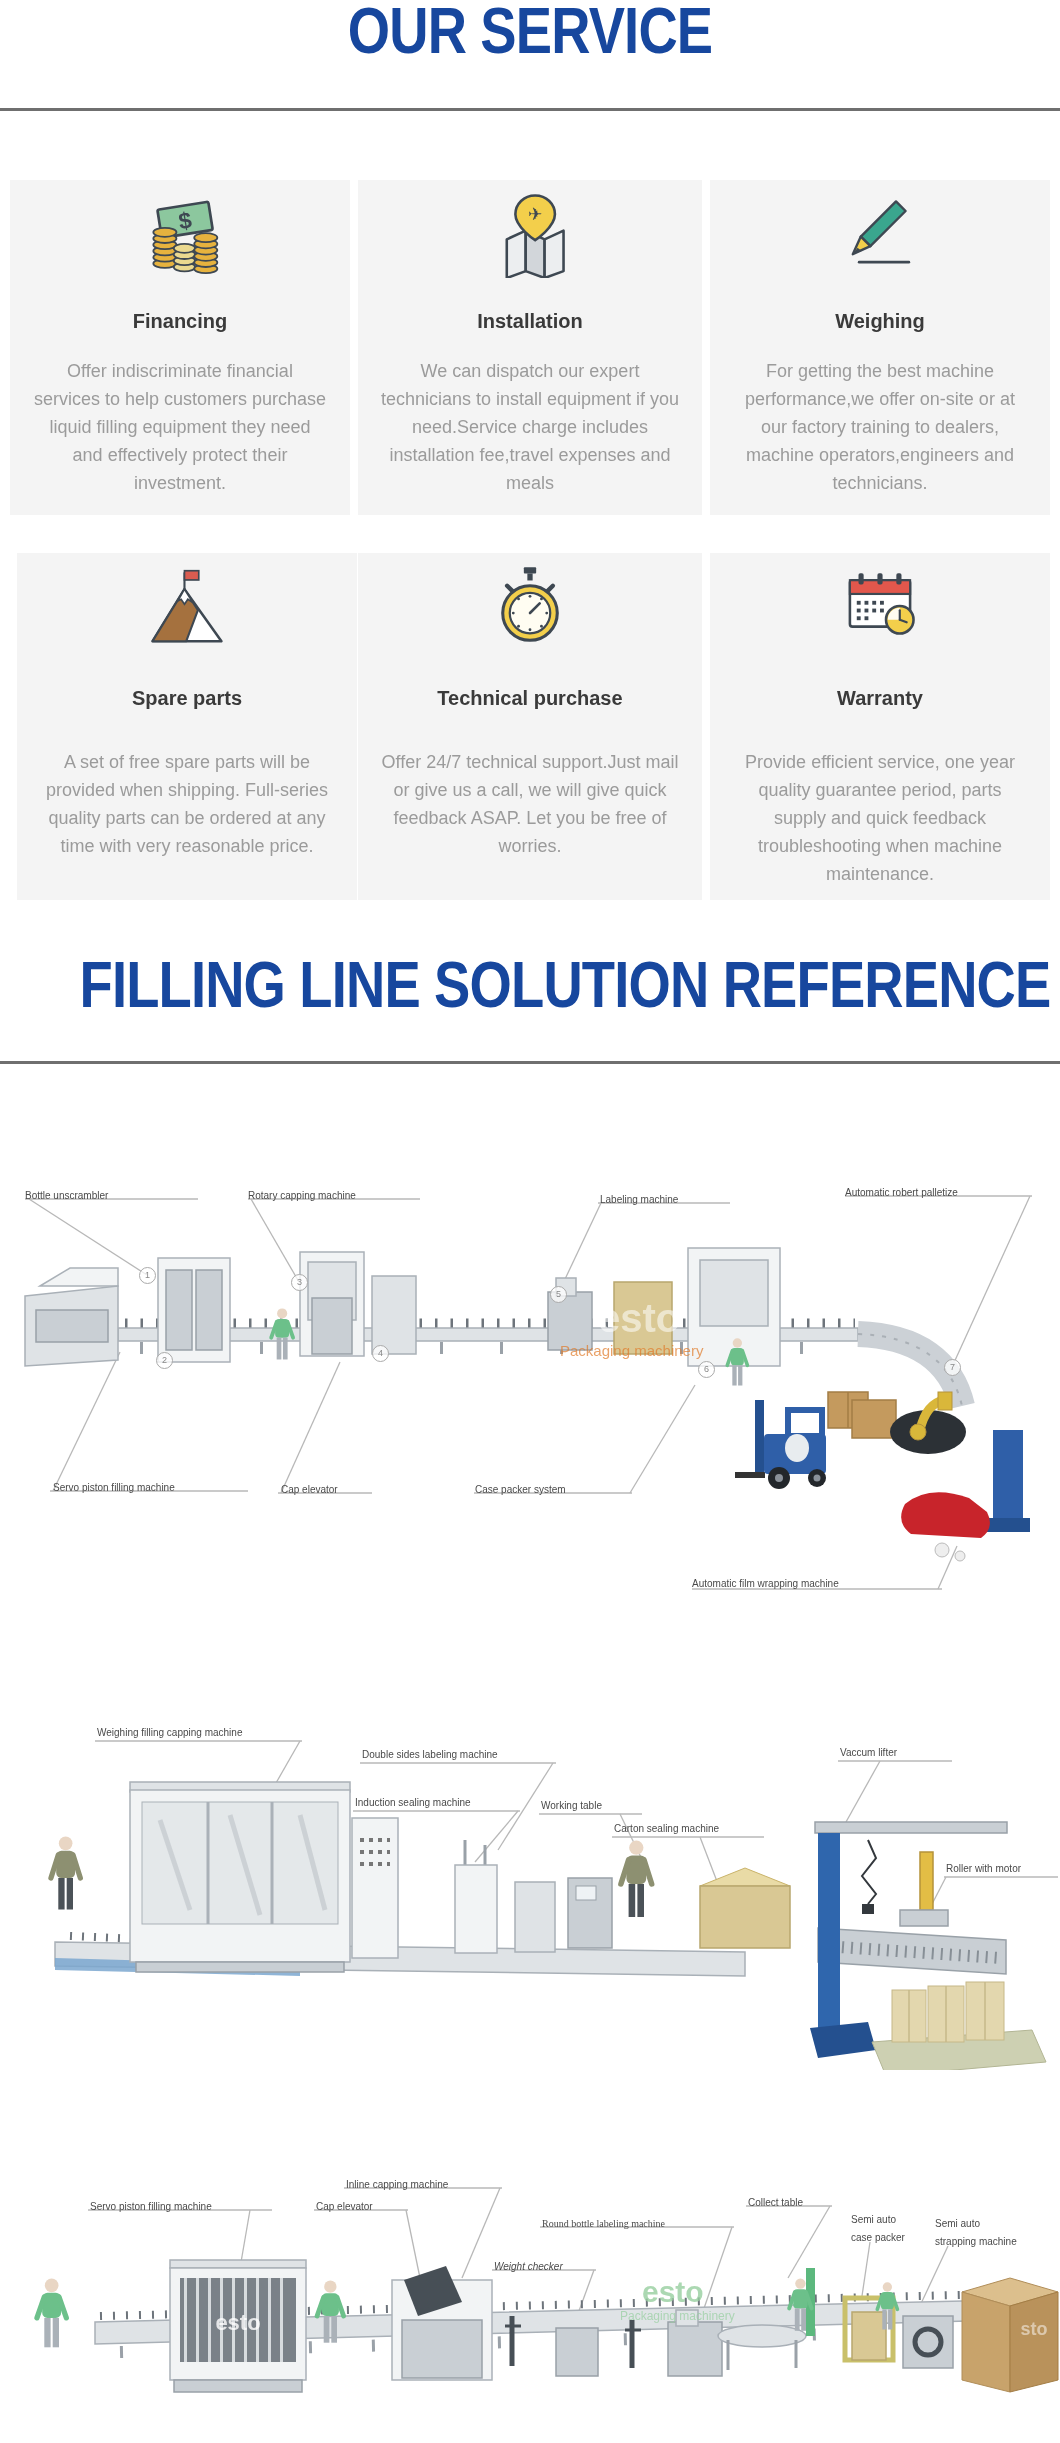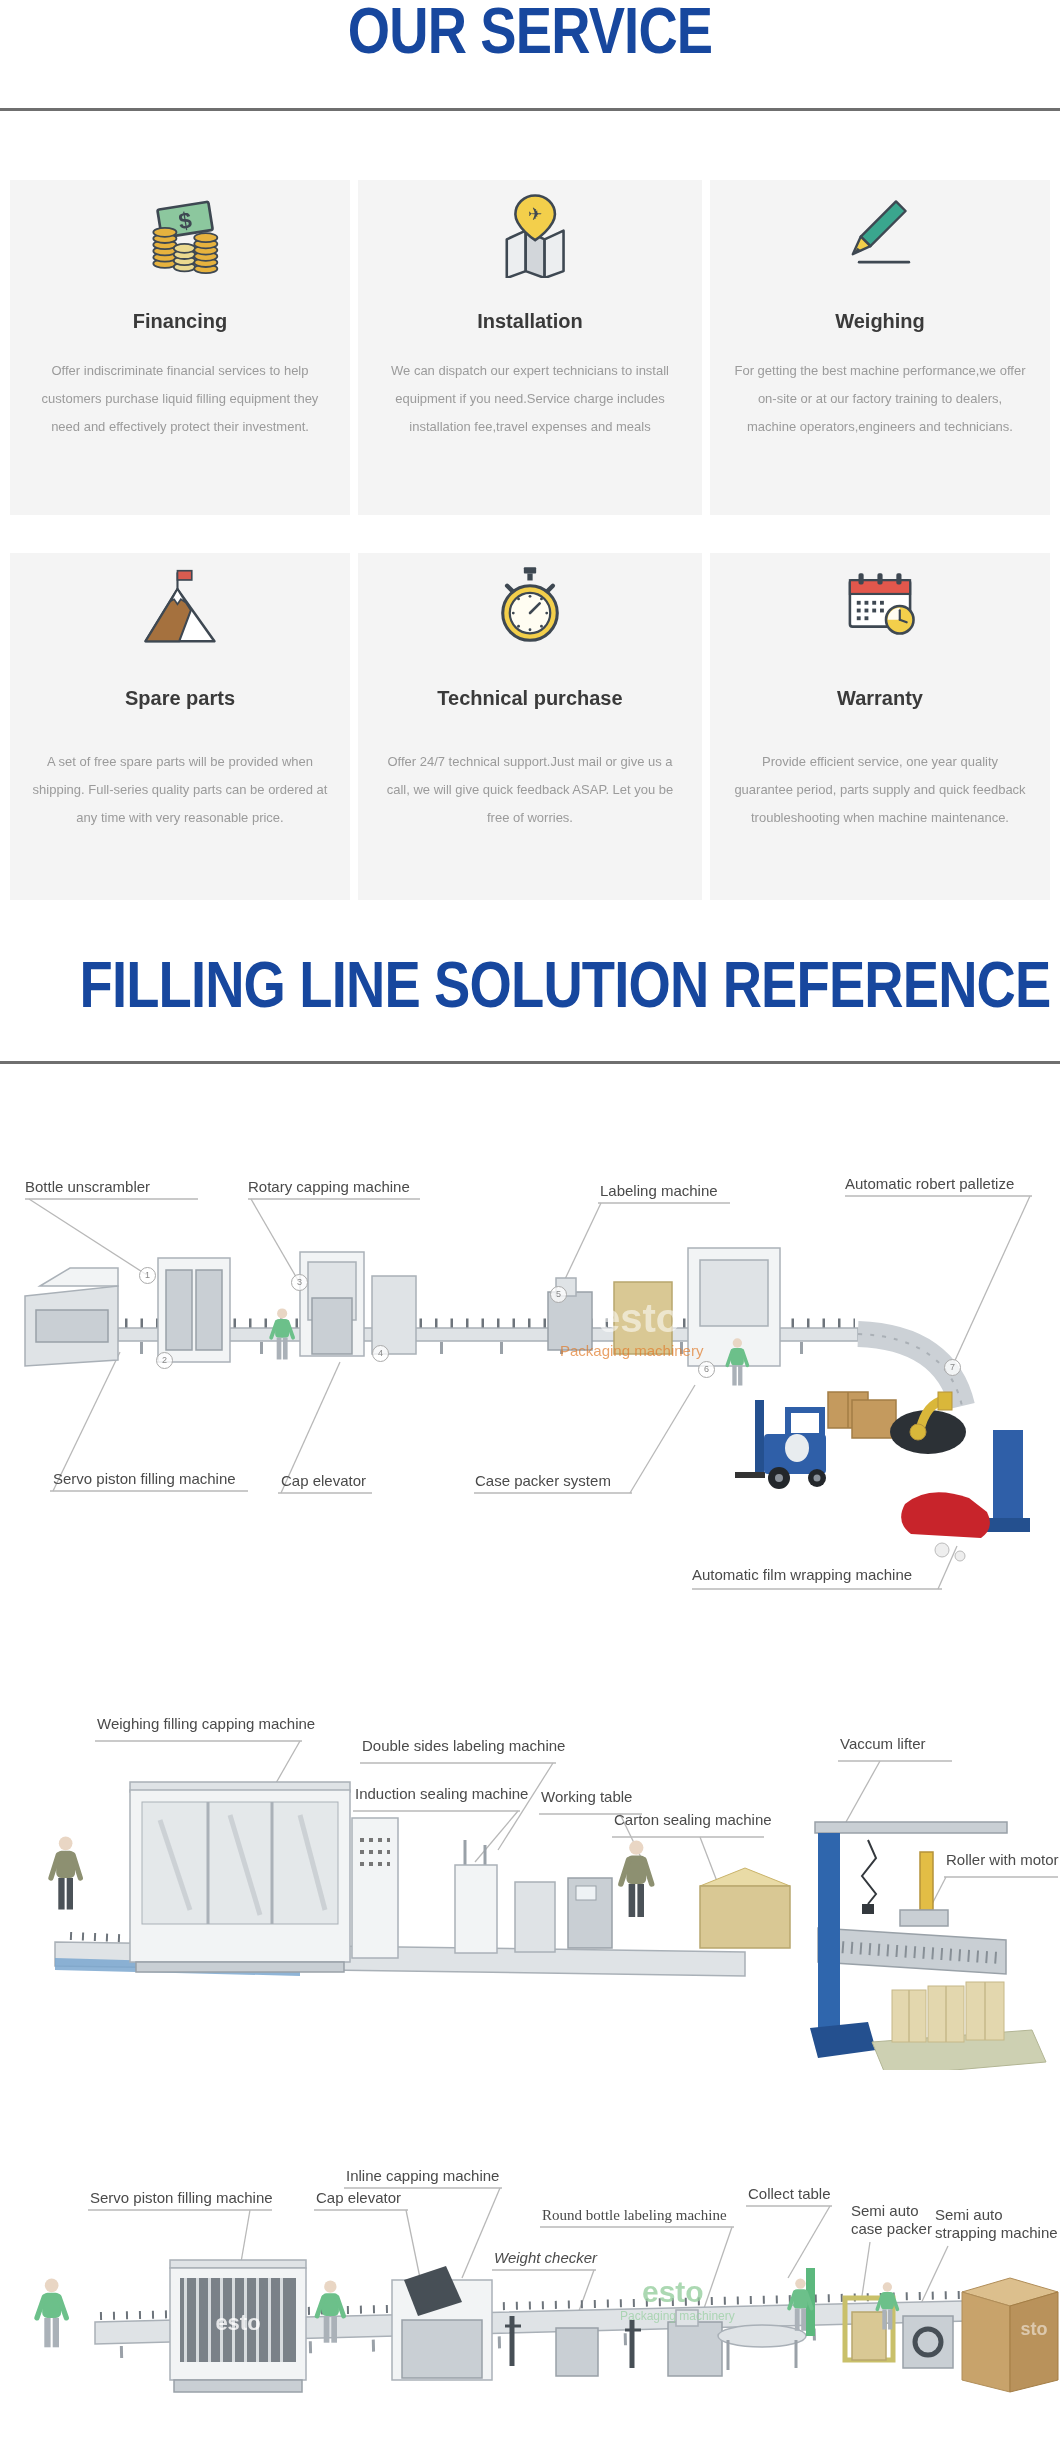--- a/index.html
+++ b/index.html
@@ -13,27 +13,28 @@
     transform:scaleX(.85);transform-origin:center;white-space:nowrap;
   }
   .divider{position:absolute;left:0;width:1060px;height:3px;background:#6f6f6f;}
   .card{position:absolute;background:#f4f4f4;text-align:center;}
   .icon-wrap{height:82px;display:flex;align-items:center;justify-content:center;}
   .row1 .icon-wrap{margin-top:14px;}
   .row2 .icon-wrap{margin-top:12px;}
   .card h3{margin:0;font-size:20px;font-weight:bold;color:#3a3a3a;}
   .row1 h3{margin-top:34px;}
   .row2 h3{margin-top:40px;}
-  .card p{margin:0;padding:0 22px;font-size:13px;line-height:28px;color:#9b9b9b;}
+  .card p{margin:0;padding:0 22px;font-size:18px;line-height:28px;color:#9b9b9b;}
   .row1 p{margin-top:24px;}
   .row2 p{margin-top:38px;}
   .diagram{position:absolute;left:0;width:1060px;}
   .dlabel{
-    position:absolute;font-size:15px;line-height:18px;color:#4a4a4a;
+    position:absolute;font-size:10px;line-height:18px;color:#4a4a4a;
     white-space:pre-line;
+    margin-top:9px;
   }
   .cnum{
     position:absolute;width:15px;height:15px;border:1px solid #aaa;border-radius:50%;
     font-size:9px;line-height:15px;text-align:center;color:#888;
     background:rgba(255,255,255,.75);
   }
   svg .m{fill:#dfe3e6;stroke:#a9b0b7;stroke-width:1.5;}
   svg .m2{fill:#c9cfd4;stroke:#99a1a8;stroke-width:1.5;}
   svg .mw{fill:#f2f4f5;stroke:#aab1b8;stroke-width:1.5;}
   svg .co{stroke:#b8b8b8;stroke-width:1.3;fill:none;}
@@ -128,21 +129,21 @@
       <polygon points="26,52 38,64 16,74" fill="#f3cf4b" stroke="#3e4852" stroke-width="3" stroke-linejoin="round"></polygon>
       <polygon points="22,66 16,74 27,70" fill="#3e4852"></polygon>
       <line x1="24" y1="84" x2="86" y2="84" stroke="#3e4852" stroke-width="3.5" stroke-linecap="round"></line>
     </svg>
   </div>
   <h3>Weighing</h3>
   <p>For getting the best machine performance,we offer on-site or at our factory training to dealers, machine operators,engineers and technicians.</p>
 </div>
 
 
-<div class="card row2" style="left:10px;top:553px;width:340px;height:347px;text-align:center;">
+<div class="card row2" style="left:17px;top:553px;width:340px;height:347px;text-align:center;">
   <div class="icon-wrap">
     <svg width="104" height="84" viewBox="0 0 110 100">
       <polygon points="14,92 52,30 96,92" fill="#ffffff" stroke="#3e4852" stroke-width="3" stroke-linejoin="round"></polygon>
       <polygon points="14,92 52,30 68,55 54,92" fill="#a5713e" stroke="#3e4852" stroke-width="2.5" stroke-linejoin="round"></polygon>
       <path d="M44,44 L52,30 L62,46 L56,42 L52,48 L48,42 Z" fill="#ffffff" stroke="#3e4852" stroke-width="2"></path>
       <line x1="52" y1="30" x2="52" y2="10" stroke="#3e4852" stroke-width="2.5"></line>
       <rect x="52" y="8" width="17" height="11" fill="#d95c50" stroke="#3e4852" stroke-width="2"></rect>
     </svg>
   </div>
   <h3>Spare parts</h3>

